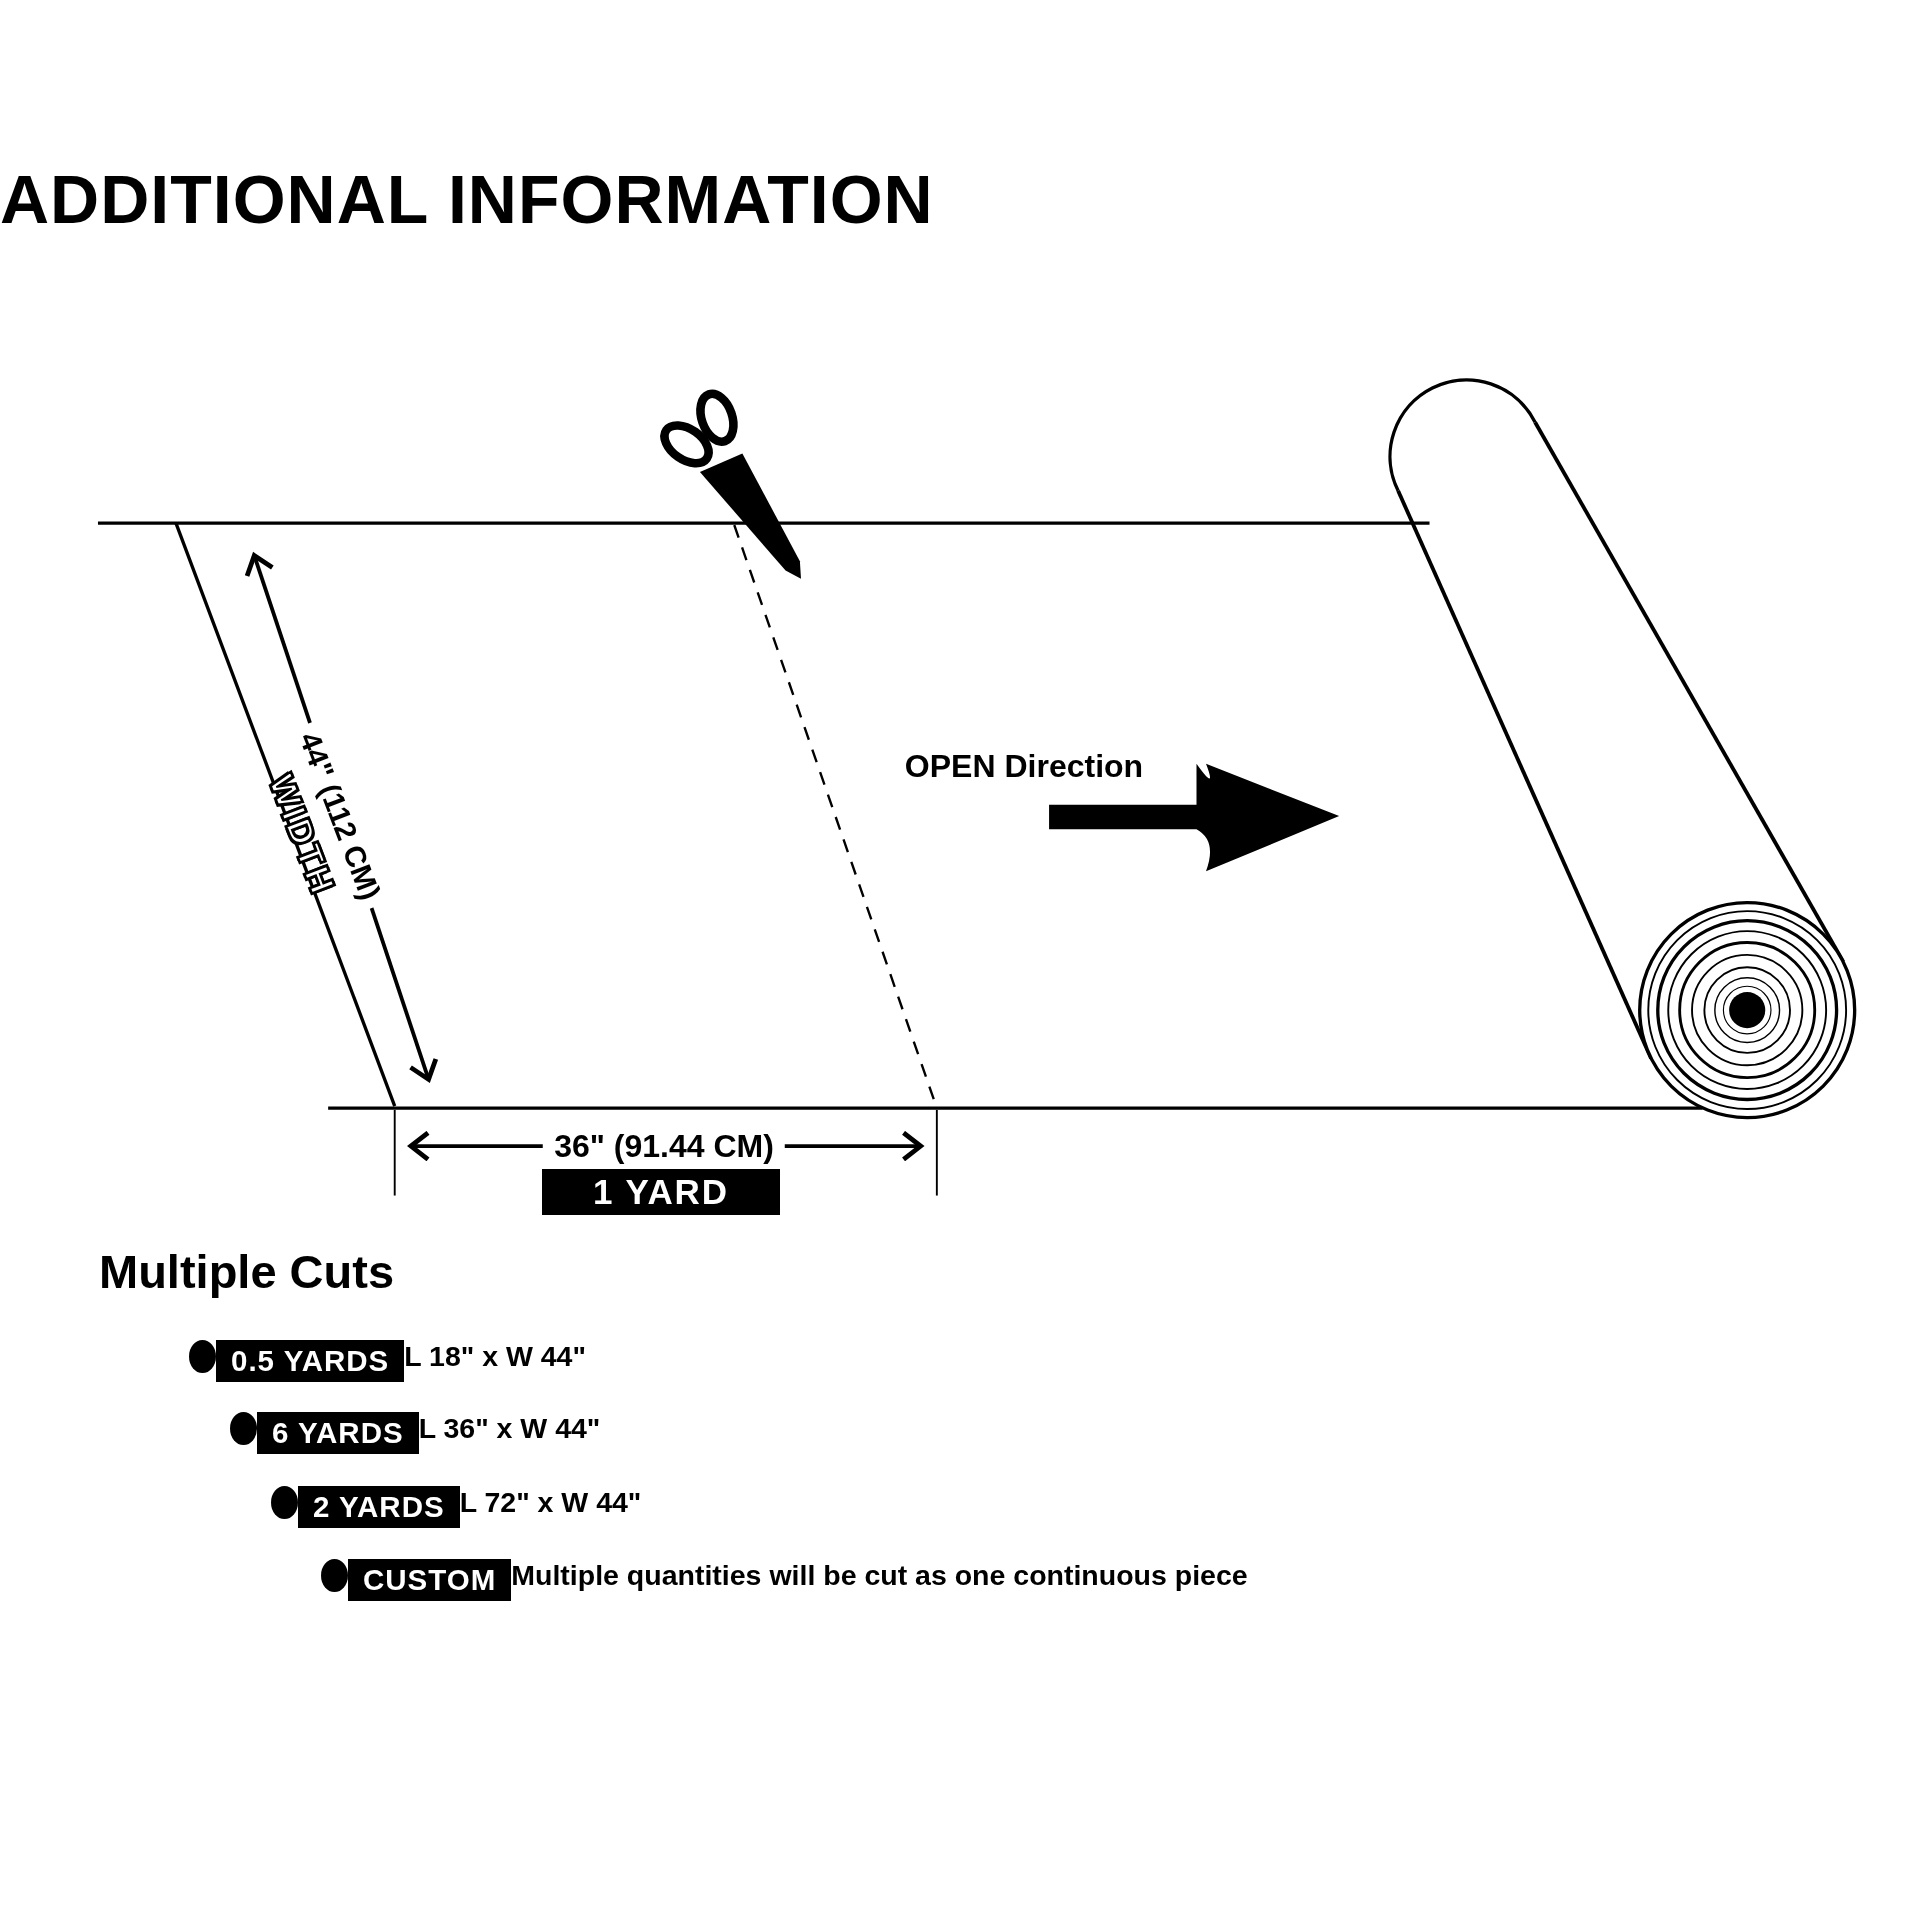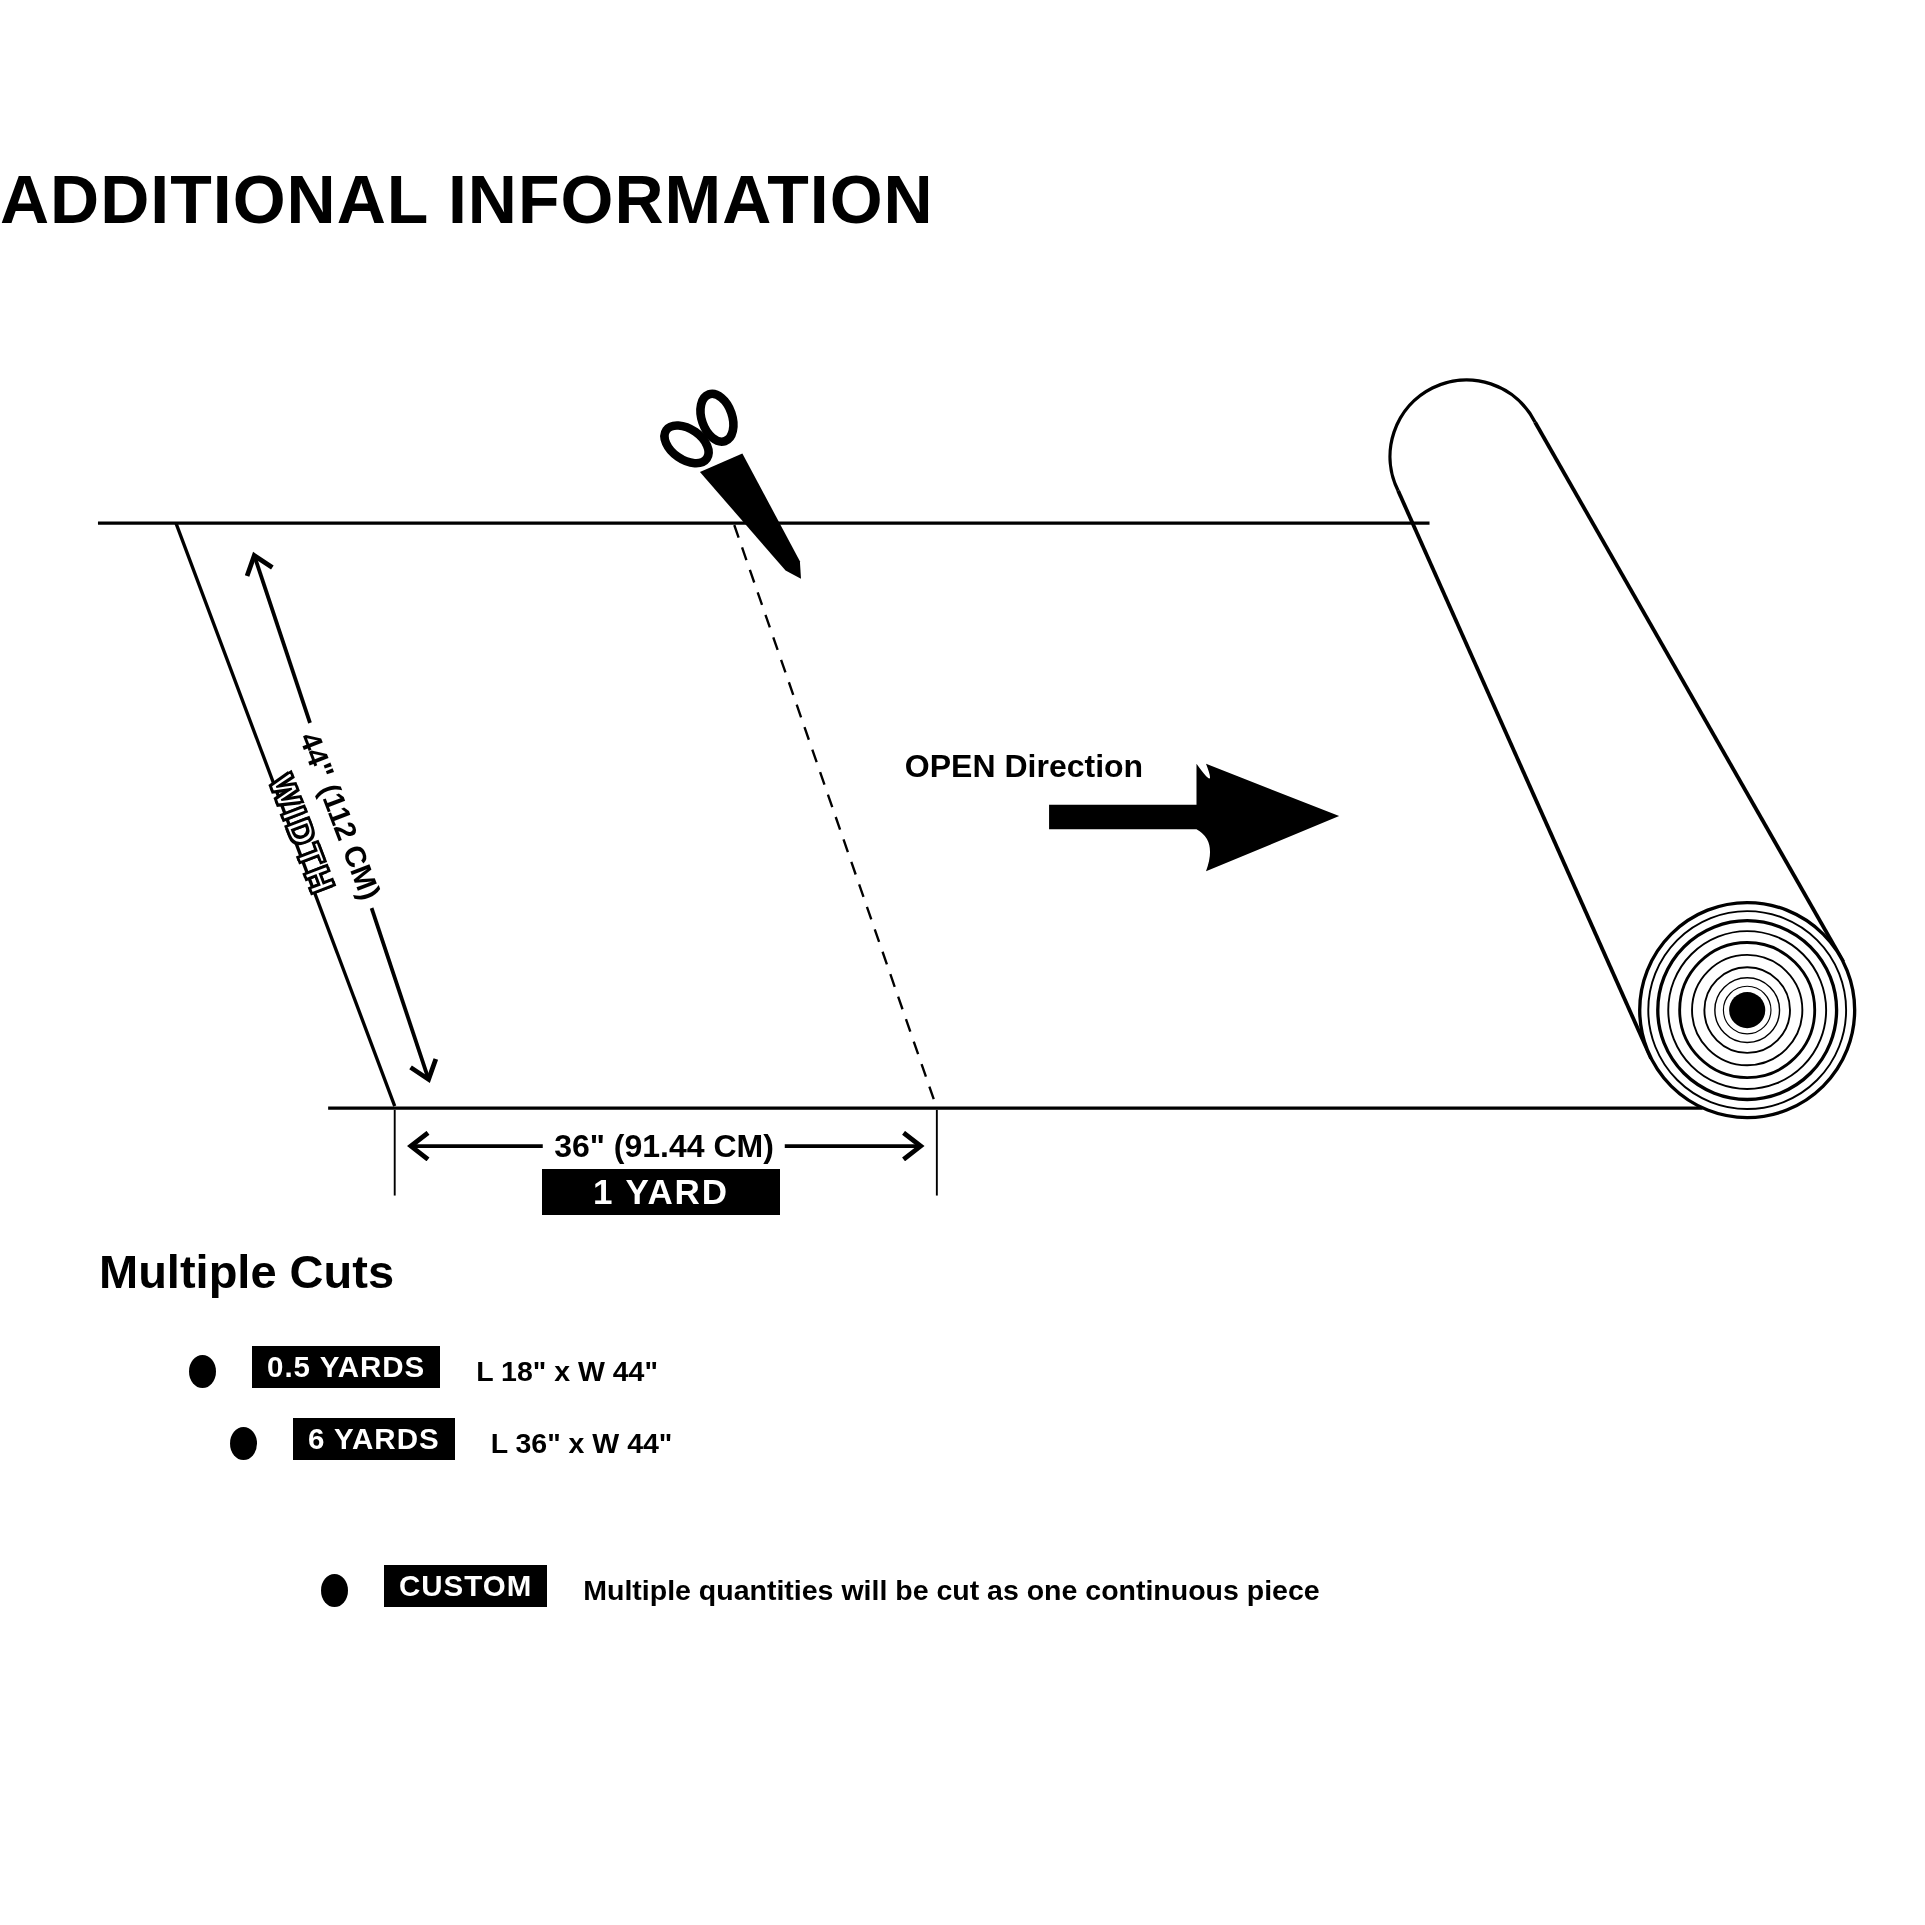--- a/index.html
+++ b/index.html
@@ -47,21 +47,21 @@
     left:542px;top:1169px;width:238px;height:46px;
     background:#000;color:#fff;
     display:flex;align-items:center;justify-content:center;
     font-size:35px;font-weight:bold;letter-spacing:1.9px;
   }
   .cuts-heading{
     left:99px;top:1244px;
     font-size:47px;font-weight:bold;white-space:nowrap;
   }
   .cut-row{
-    position:absolute;display:flex;align-items:flex-end;gap:36px;height:48px;
+    position:absolute;display:flex;align-items:flex-start;height:48px;
   }
   .cut-row .bullet{
     width:27px;height:33px;background:#000;border-radius:50%;flex:0 0 auto;
   }
   .cut-row .badge{
     background:#000;color:#fff;
     font-size:29.5px;font-weight:bold;letter-spacing:1px;
     padding:3.8px 15px;white-space:nowrap;
   }
   .cut-row .detail{
@@ -143,20 +143,25 @@
     <span class="badge">0.5 YARDS</span>
     <span class="detail">L 18" x W 44"</span>
   </div>
 
   <div class="cut-row r2">
     <span class="bullet"></span>
     <span class="badge">6 YARDS</span>
     <span class="detail">L 36" x W 44"</span>
   </div>
 
+  <div class="cut-row r3">
+    <span class="bullet"></span>
+    <span class="badge">2 YARDS</span>
+    <span class="detail">L 72" x W 44"</span>
+  </div>
 
   <div class="cut-row r4">
     <span class="bullet"></span>
     <span class="badge">CUSTOM</span>
     <span class="detail">Multiple quantities will be cut as one continuous piece</span>
   </div>
 
 </div>
 
 

